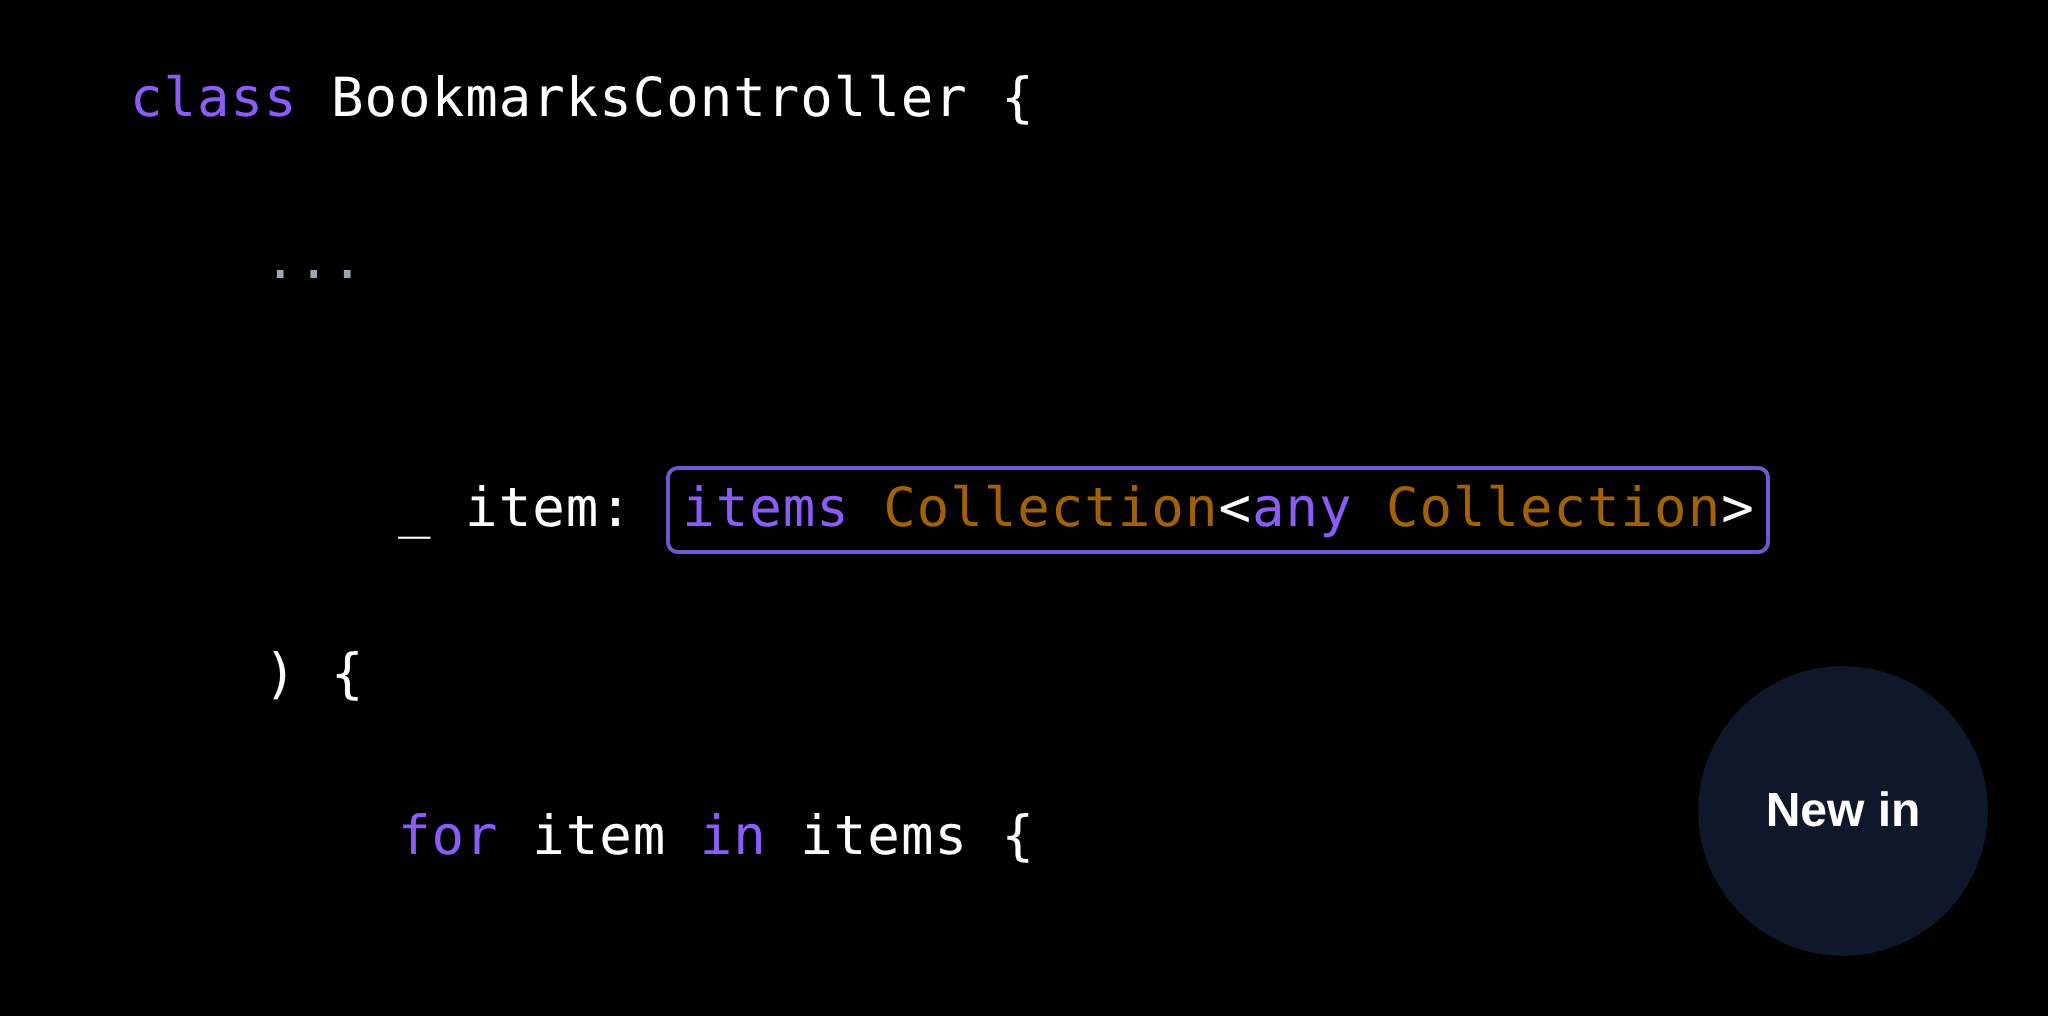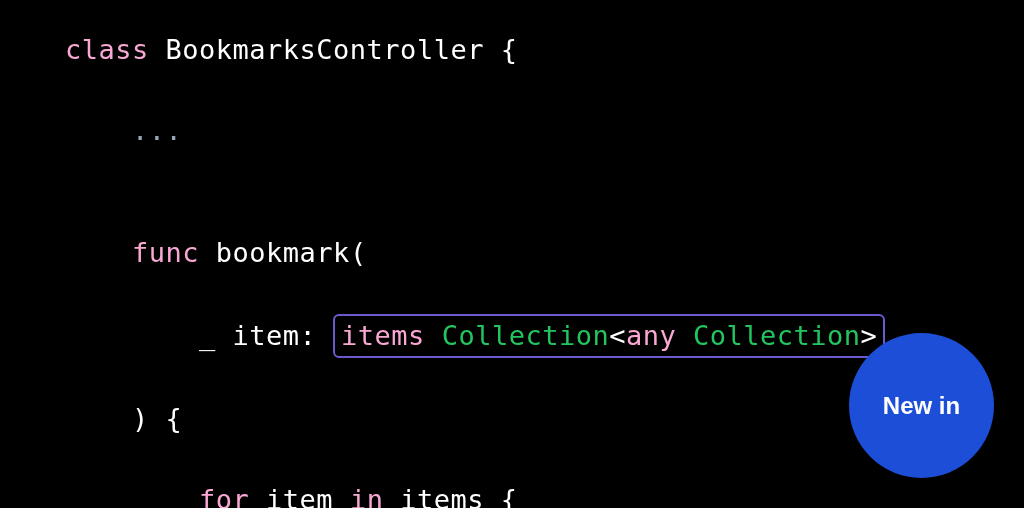--- a/index.html
+++ b/index.html
@@ -18,44 +18,44 @@
       padding: 30px 65px;
       overflow: hidden;
       position: relative;
       letter-spacing: 0.5px;
     }
     pre {
       font-family: inherit;
       white-space: pre;
     }
     .keyword-pink {
-      color: #f9a8d4;
+      color: #8b5cf6;
     }
     .text-default {
       color: #ffffff;
     }
     .text-gray {
       color: #9aa5b8;
     }
     .type-blue {
-      color: #22c55e;
+      color: #a16207;
     }
     .highlight-box {
       border: 2px solid #6a5acd;
       border-radius: 6px;
       padding: 0px 6px;
       display: inline-block;
     }
     .badge {
       position: absolute;
       right: 30px;
       bottom: 30px;
       width: 145px;
       height: 145px;
-      background: #1d4ed8;
+      background: #0f172a;
       border-radius: 50%;
       display: flex;
       align-items: center;
       justify-content: center;
       flex-direction: column;
       color: #ffffff;
       font-family: -apple-system, BlinkMacSystemFont, 'Segoe UI', sans-serif;
       font-weight: 700;
       font-size: 24px;
       line-height: 1.25;
@@ -65,21 +65,20 @@
     .code-line {
       display: block;
     }
   </style>
 </head>
 <body>
 
 <pre><span class="code-line"><span class="keyword-pink">class</span> <span class="text-default">BookmarksController</span> <span class="text-default">{</span></span>
 <span class="code-line">    <span class="text-gray">...</span></span>
 <span class="code-line"></span>
-<span class="code-line">    <span class="keyword-pink">func</span> <span class="text-default">bookmark</span><span class="text-default">(</span></span>
 <span class="code-line">        <span class="text-default">_ item: </span><span class="highlight-box"><span class="keyword-pink">items</span> <span class="type-blue">Collection</span><span class="text-default">&lt;</span><span class="keyword-pink">any</span> <span class="type-blue">Collection</span><span class="text-default">&gt;</span></span></span>
 <span class="code-line">    <span class="text-default">) {</span></span>
 <span class="code-line">        <span class="keyword-pink">for</span> <span class="text-default">item</span> <span class="keyword-pink">in</span> <span class="text-default">items</span> <span class="text-default">{</span></span>
 
 
 
 
 </pre>
 
 <div class="badge">

